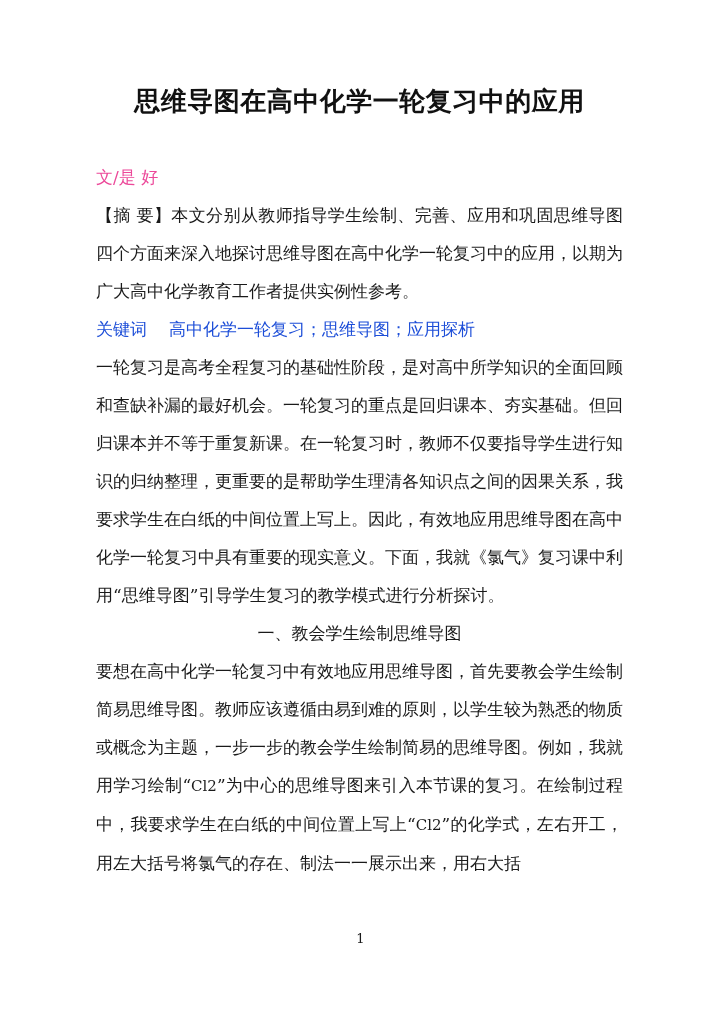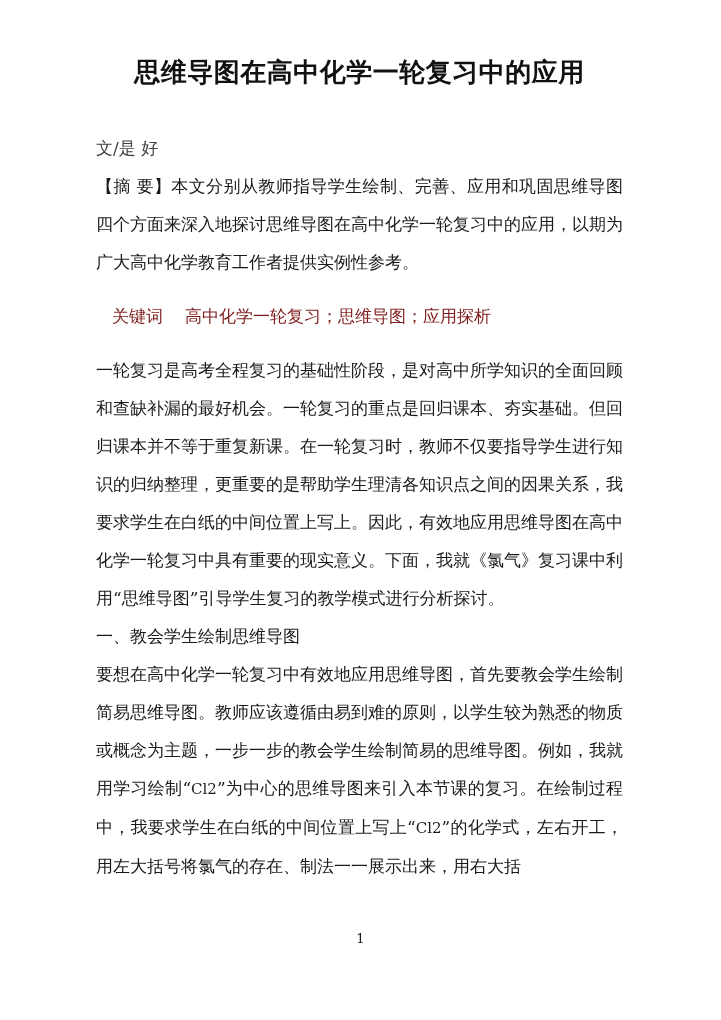--- a/index.html
+++ b/index.html
@@ -26,53 +26,54 @@
     top: 0;
     width: 527px;
   }
   .doc-title {
     font-size: 26px;
     font-weight: bold;
     text-align: center;
     letter-spacing: 0.5px;
     line-height: 34px;
     margin: 0;
-    padding-top: 55px;
+    padding-top: 84px;
     color: #111111;
     font-family: "DejaVu Serif", "Liberation Serif", serif;
   }
   .byline {
     font-size: 17px;
     line-height: 38px;
     margin: 0;
     padding-top: 40px;
-    color: #404040;
+    color: #ec4899;
   }
   .para {
     font-size: 17px;
     line-height: 38px;
     margin: 0;
     text-align: justify;
     text-justify: inter-character;
     color: #1a1a1a;
   }
   .para.indent0 {
     text-indent: 0;
   }
   .section-head {
     font-size: 17px;
     line-height: 38px;
     margin: 0;
     color: #1a1a1a;
+    text-align: center;
   }
   .keywords {
     font-size: 17px;
     line-height: 38px;
-    margin: 16px;
-    color: #7f1d1d;
+    margin: 0;
+    color: #1d4ed8;
   }
   .kw-label {
     margin-right: 22px;
   }
   .latin {
     font-family: "DejaVu Serif", "Liberation Serif", serif;
     font-size: 15px;
   }
   .page-number {
     position: absolute;

